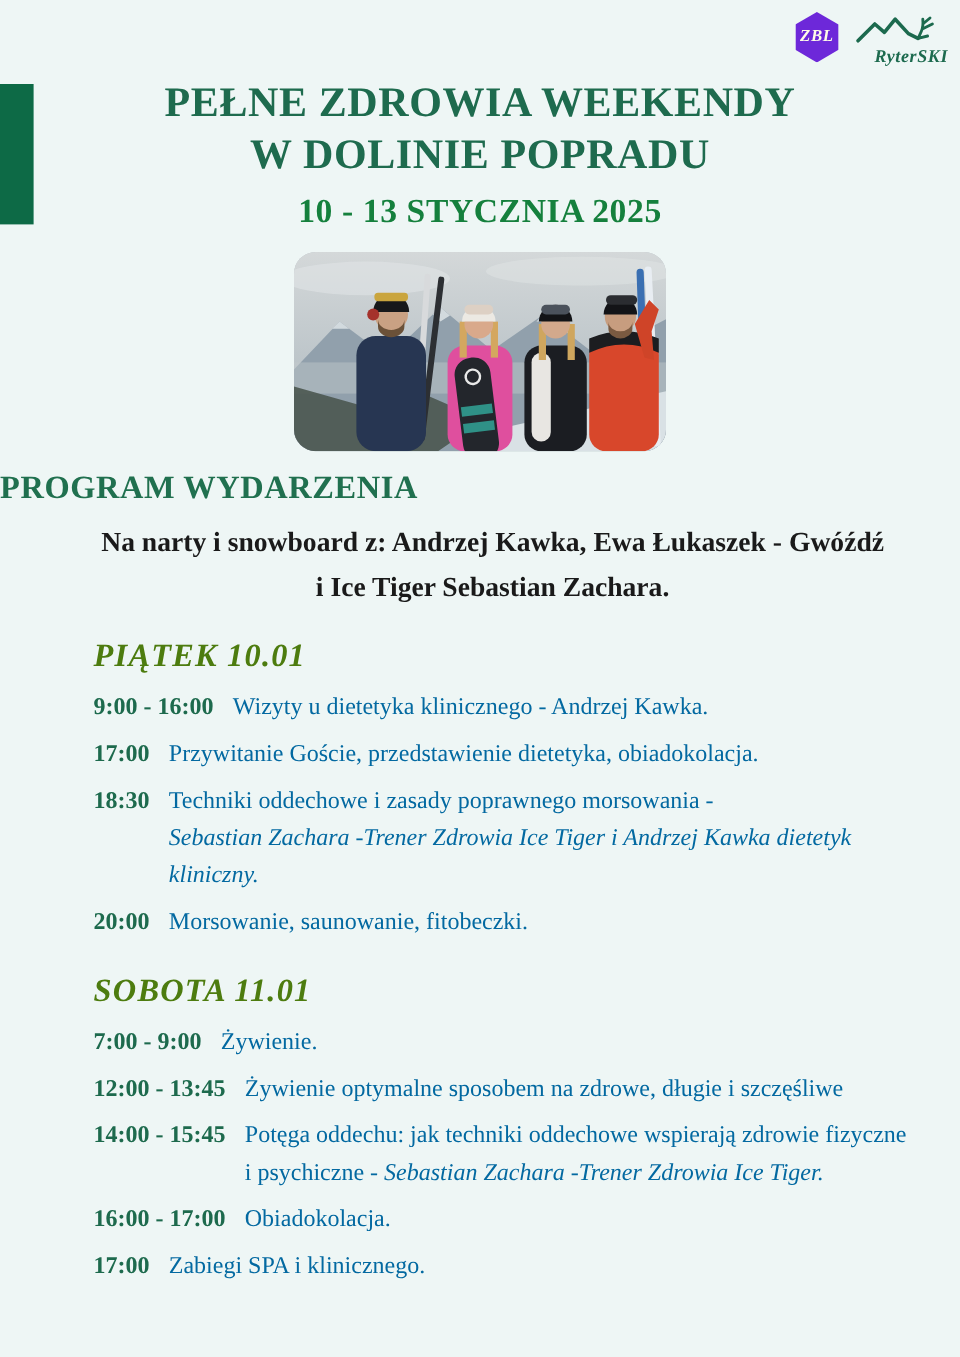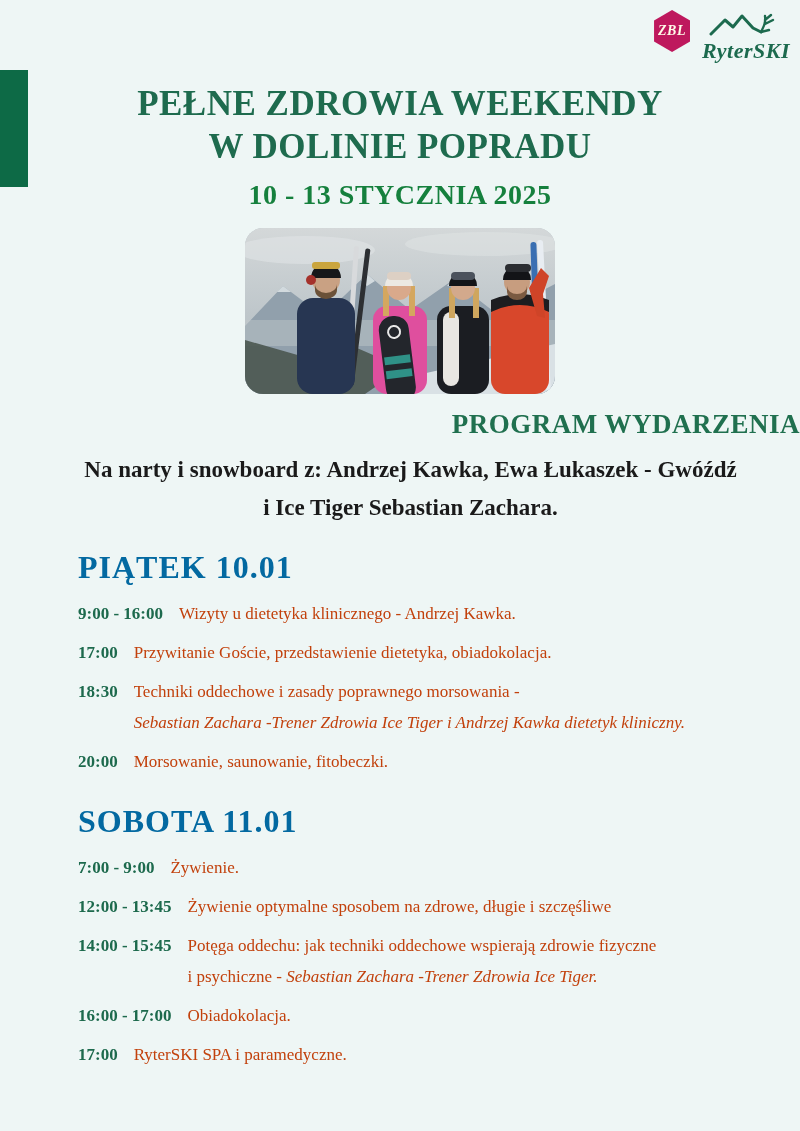--- a/index.html
+++ b/index.html
@@ -6,39 +6,39 @@
   body{
     width:800px;height:1131px;
     background:#eef6f5;
     font-family:"Liberation Serif", serif;
     position:relative;overflow:hidden;
     color:#2c2c2c;
   }
   .accent-bar{position:absolute;left:0;top:70px;width:28px;height:117px;background:#0d6a46;}
   .logos{position:absolute;top:10px;right:10px;display:flex;align-items:flex-start;gap:12px;}
   .zbl{
-    width:36px;height:42px;background:#be185d;
+    width:36px;height:42px;background:#6d28d9;
     clip-path:polygon(50% 0,100% 25%,100% 75%,50% 100%,0 75%,0 25%);
     display:flex;align-items:center;justify-content:center;
     color:#fffbe8;font-weight:bold;font-style:italic;font-size:14px;letter-spacing:.5px;
   }
   .ryterski{display:flex;flex-direction:column;align-items:center;color:#1c6a4e;margin-top:2px;}
-  .ryterski-label{font-weight:bold;font-style:italic;font-size:22px;letter-spacing:.5px;line-height:1;}
-  .title{margin:82px 0 0;text-align:center;color:#1e6b4e;font-weight:bold;font-size:35px;line-height:43px;letter-spacing:.5px;}
+  .ryterski-label{font-weight:bold;font-style:italic;font-size:15px;letter-spacing:.5px;line-height:1;margin-left:18px;}
+  .title{margin:64px 0 0;text-align:center;color:#1e6b4e;font-weight:bold;font-size:35px;line-height:43px;letter-spacing:.5px;}
   .date{margin-top:10px;text-align:center;color:#15803d;font-weight:bold;font-size:28px;line-height:34px;letter-spacing:.5px;}
   .photo{width:310px;height:166px;margin:16px auto 0;border-radius:18px;overflow:hidden;background:#b9c2c8;}
   .photo svg{display:block;}
-  .program-heading{margin-top:13px;text-align:right;color:#20704f;font-weight:bold;font-size:27px;line-height:34px;letter-spacing:.5px;}
+  .program-heading{margin-top:13px;text-align:left;color:#20704f;font-weight:bold;font-size:27px;line-height:34px;letter-spacing:.5px;}
   .intro{margin-top:10px;text-align:center;font-weight:bold;font-size:23px;line-height:38px;color:#1a1a1a;padding-left:21px;}
   .schedule{margin:22px 26px 0 78px;}
-  .day-title{font-size:32px;font-weight:bold;color:#0369a1;letter-spacing:1px;margin:26px 0 12px;}
+  .day-title{font-size:27px;font-weight:bold;color:#4d7c0f;letter-spacing:1px;margin:26px 0 12px;font-style:italic;}
   .day-section:first-child .day-title{margin-top:0;}
-  .row{display:flex;margin-bottom:8px;font-size:17px;line-height:31px;}
+  .row{display:flex;margin-bottom:8px;font-size:20px;line-height:31px;}
   .time{color:#1d6a4d;font-weight:bold;margin-right:16px;white-space:nowrap;}
-  .text{color:#c2410c;}
+  .text{color:#0369a1;}
   .it{font-style:italic;}
 </style>
 </head>
 <body>
 
 <div class="accent-bar"></div>
 
 <div class="logos">
   <div class="zbl">
     <span>ZBL</span>
@@ -177,17 +177,17 @@
       </div>
       <div class="row">
         <span class="time">16:00 - 17:00</span>
         <div class="text">
           <div><span>Obiadokolacja.</span></div>
         </div>
       </div>
       <div class="row">
         <span class="time">17:00</span>
         <div class="text">
-          <div><span>RyterSKI SPA i paramedyczne.</span></div>
+          <div><span>Zabiegi SPA i klinicznego.</span></div>
         </div>
       </div>
     </section>
   </div>
 
 </body></html>

